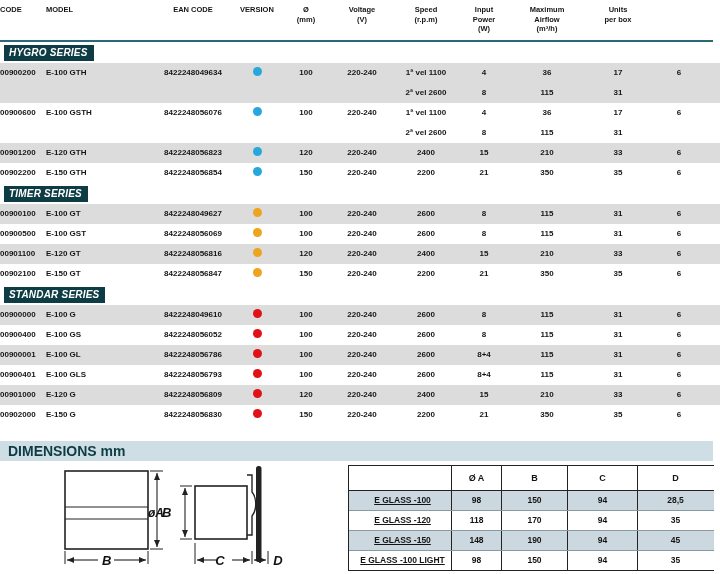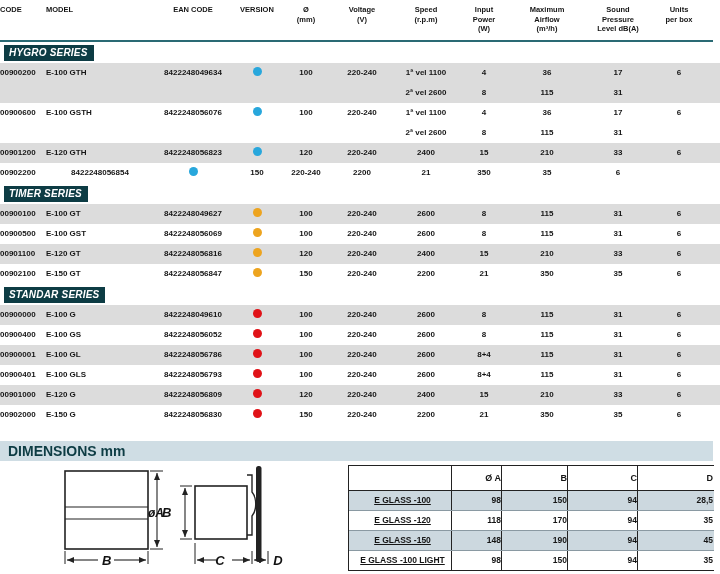--- a/index.html
+++ b/index.html
@@ -22,21 +22,21 @@
 
   
   .bottom { margin-top:16px; }
   .dim-bar { width:713px; height:20px; background:#cfdde4; color:#0d3c44; font-weight:bold; font-size:14px; line-height:20px; padding-left:8px; }
   .bottom-body { position:relative; height:116px; }
   .diagram { position:absolute; left:40px; top:0; }
   .dim-table { position:absolute; left:348px; top:4px; width:366px; border:1px solid #222; border-right:none; }
   .drow { display:grid; grid-template-columns:102px 50px 66px 70px 76px; border-bottom:1px solid #8a99a2; }
   .drow:last-child { border-bottom:none; }
   .drow.dhead { border-bottom:1px solid #222; }
-  .dcell { line-height:19px; height:19px; font-size:8.5px; font-weight:bold; text-align:right; }
+  .dcell { line-height:19px; height:19px; font-size:8.5px; font-weight:bold; text-align:center; }
   .dcell + .dcell { border-left:1px solid #222; }
   .dhead .dcell { line-height:24px; height:24px; font-size:9px; }
   .dcell.name { text-align:center; padding-left:5px;text-decoration:underline; }
   .drow.dshade { background:#ccd8df; }
 
   svg text { font-family:"Liberation Sans","DejaVu Sans",sans-serif; font-weight:bold; font-style:italic; fill:#111; }
 </style>
 </head>
 <body>
 
@@ -70,25 +70,20 @@
         </div>
         <div class="hcell">
           <div>Input</div>
           <div>Power</div>
           <div>(W)</div>
         </div>
         <div class="hcell">
           <div>Maximum</div>
           <div>Airflow</div>
           <div>(m³/h)</div>
-        </div>
-        <div class="hcell">
-          <div>Sound</div>
-          <div>Pressure</div>
-          <div>Level dB(A)</div>
         </div>
         <div class="hcell">
           <div>Units</div>
           <div>per box</div>
         </div>
       </div>
     <div class="header-rule"></div>
     <div id="sections">
         <div class="badge">HYGRO SERIES</div>
         <div class="row grid11 shade">
@@ -157,20 +152,21 @@
           <div class="cell c">
             <div class="ln">210</div>
           </div>
           <div class="cell c">
             <div class="ln">33</div>
           </div>
           <div class="cell c">6</div>
         </div>
         <div class="row grid11">
           <div class="cell l">00902200</div>
+          <div class="cell l">E-150 GTH</div>
           <div class="cell c">8422248056854</div>
           <div class="cell c"><span class="dot" style="background: rgb(40, 167, 220);"></span></div>
           <div class="cell c">150</div>
           <div class="cell c">220-240</div>
           <div class="cell c">
             <div class="ln">2200</div>
           </div>
           <div class="cell c">
             <div class="ln">21</div>
           </div>

